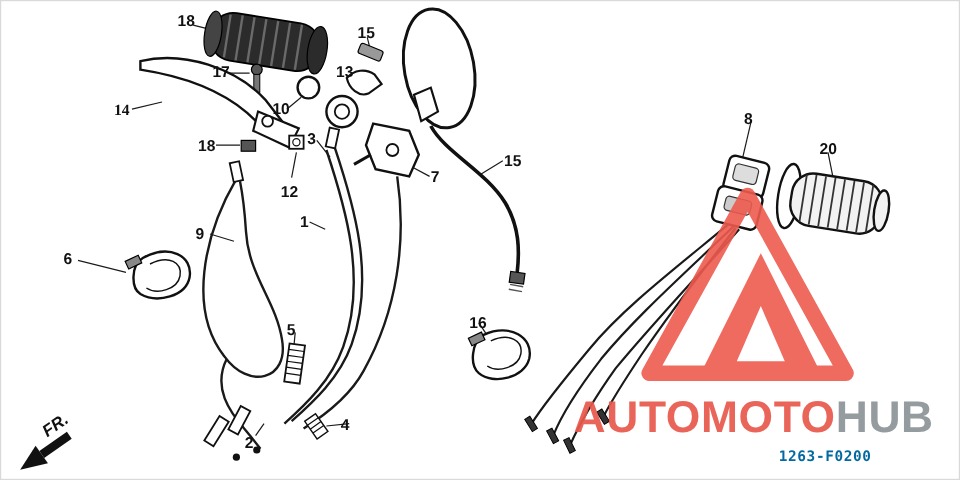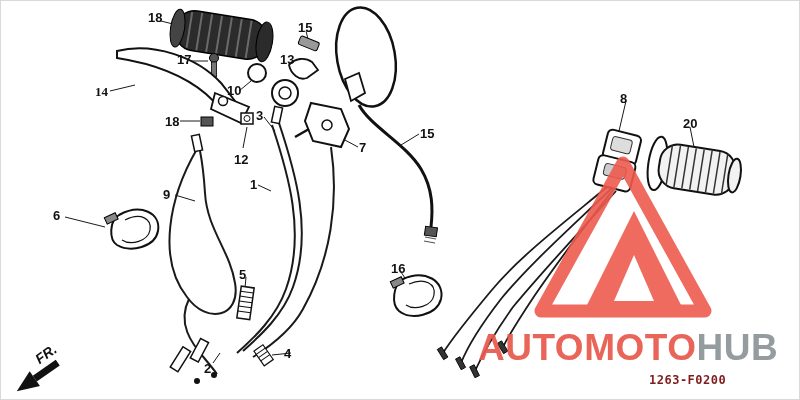--- a/index.html
+++ b/index.html
@@ -16,21 +16,21 @@
   .watermark { position:absolute; left:0; top:0; width:800px; height:400px; pointer-events:none; }
   .wm-logo { position:absolute; left:532px; top:152px; opacity:0.9; }
   .wm-text {
     position:absolute; left:477px; top:306px; font-size:37px; font-weight:bold;
     letter-spacing:0.5px; opacity:0.93; white-space:nowrap;margin-top:20px;
   }
   .wm-primary { color:#e95a4d; }
   .wm-secondary { color:#8e9598; }
   .part-code {
     position:absolute; left:648px; top:372px; font-family:"DejaVu Sans Mono", monospace;
-    font-size:12px; font-weight:bold; color:#7f1d1d; letter-spacing:0.5px;
+    font-size:12px; font-weight:bold; color:#0369a1; letter-spacing:0.5px;
   }
 </style>
 </head>
 <body>
 
 <div class="stage">
 
   <svg class="drawing" width="800" height="400" viewBox="0 0 800 400">
 
     <g stroke="#1a1a1a" stroke-width="1">

